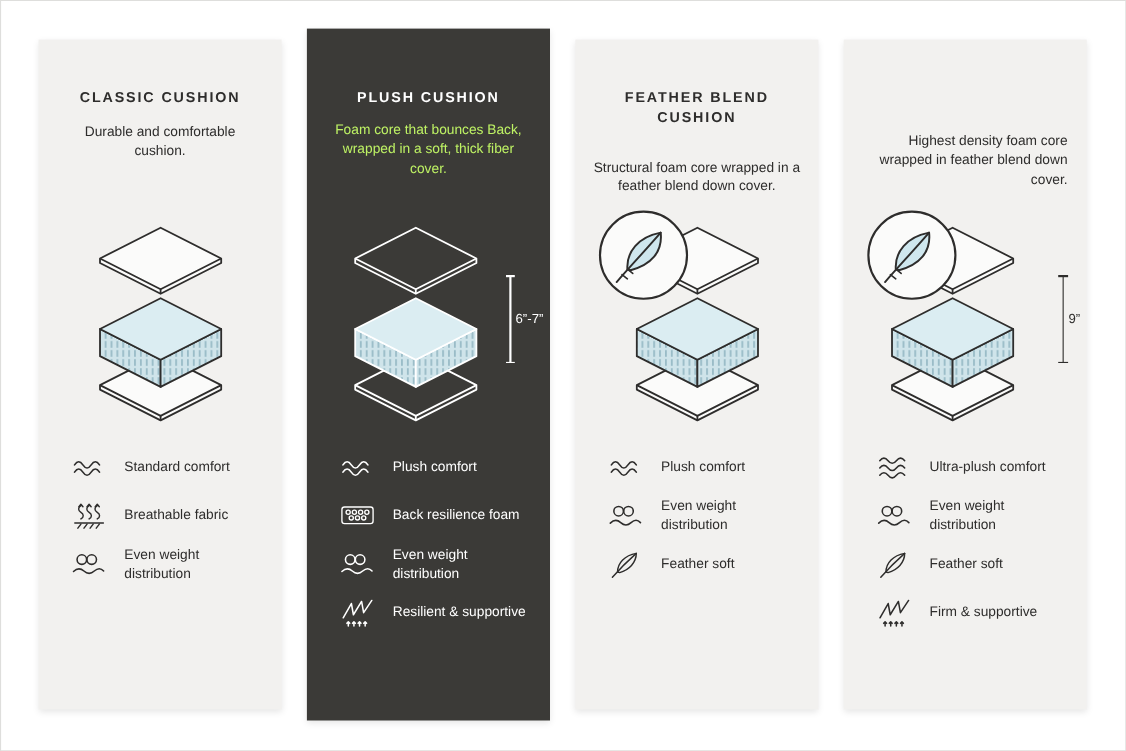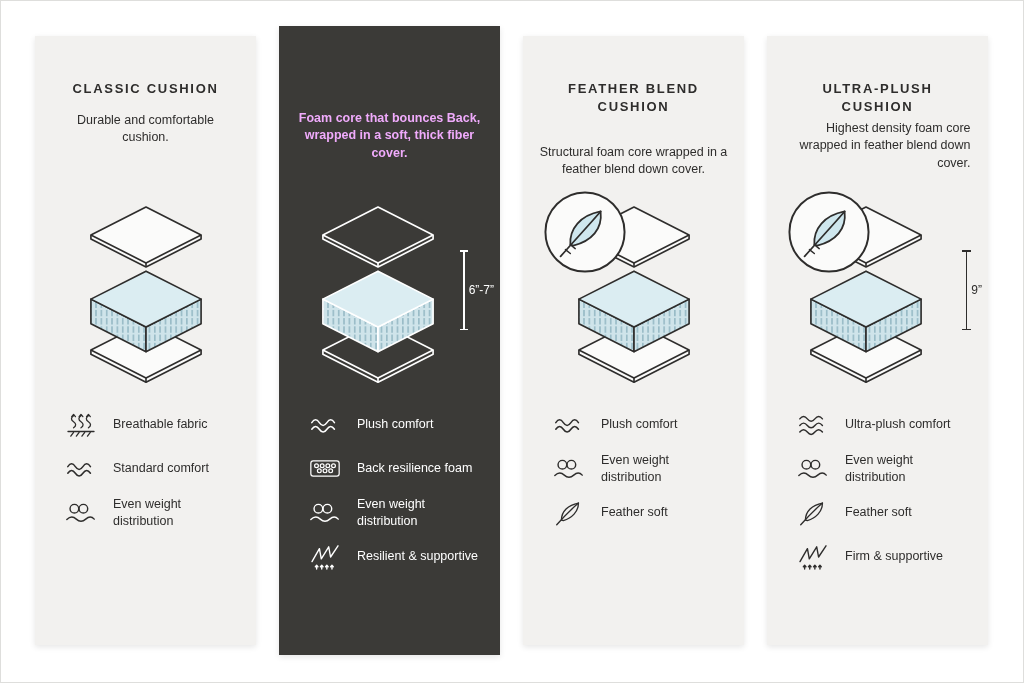--- a/index.html
+++ b/index.html
@@ -32,21 +32,21 @@
     position: absolute; top: 44px; left: 0; right: 0; margin: 0 auto;
     max-width: 172px; text-align: center;
     font-size: 13px; font-weight: bold; letter-spacing: 1.7px; line-height: 1.35;
   }
   .dark .title { top: 54px; }
   .desc {
     position: absolute; top: 76px; left: 0; right: 0; margin: 0 auto;
     text-align: center; font-size: 12.5px; line-height: 1.38;
   }
   .card-1 .desc { max-width: 140px; }
-  .card-2 .desc { max-width: 182px; top: 84px; color: #f0abfc; font-weight: bold; }
+  .card-2 .desc { max-width: 182px; top: 84px; color: #bef264; }
   .card-3 .desc { max-width: 202px; top: 84px; margin-top: 24px; }
   .card-4 .desc { max-width: 186px; top: 84px; text-align: right; }
   .illus {
     position: absolute; top: 166px; left: 0; right: 0; height: 200px;
     display: flex; justify-content: center; align-items: flex-start;
   }
   .dark .illus { top: 176px; }
   .has-measure .cushion-mount svg { transform: translateX(-12px); }
   .badge { position: absolute; left: 20px; top: -12px; }
   .measure {
@@ -103,62 +103,63 @@
       <path d="M23,40 L90,6 L157,40 L157,45 L90,79 L23,45 Z" fill="var(--panel)"></path>
       <path d="M23,40 L90,74 L157,40" fill="none"></path>
       <path d="M90,74 L90,79" fill="none"></path>
     </g>
   </svg>
 </span>
       </div>
       <div class="features">
           <div class="feature">
             <span class="ficon">
+              <svg viewBox="0 0 36 24" width="34" height="23">
+                <g fill="none" stroke="currentColor" stroke-linecap="round" stroke-linejoin="round" stroke-width="1.6">
+                  <path d="M4,10 q4,-6 8,0 t8,0 t8,0"></path>
+                  <path d="M4,17 q4,-6 8,0 t8,0 t8,0"></path>
+                </g>
+              </svg>
+            </span>
+            <span class="flabel">Standard comfort</span>
+          </div>
+          <div class="feature">
+            <span class="ficon">
               <svg viewBox="0 0 36 28" width="34" height="26">
                 <g fill="none" stroke="currentColor" stroke-linecap="round" stroke-linejoin="round" stroke-width="1.4">
                   <path d="M10,17 c3,-2 3,-4.5 0,-6.5 c-3,-2 -3,-4.5 0,-6.5"></path>
                   <path d="M8,5 L10,2.6 L12,5"></path>
                   <path d="M18,17 c3,-2 3,-4.5 0,-6.5 c-3,-2 -3,-4.5 0,-6.5"></path>
                   <path d="M16,5 L18,2.6 L20,5"></path>
                   <path d="M26,17 c3,-2 3,-4.5 0,-6.5 c-3,-2 -3,-4.5 0,-6.5"></path>
                   <path d="M24,5 L26,2.6 L28,5"></path>
                   <path d="M4,21 h28"></path>
                   <path d="M7,26 l3,-4 M13,26 l3,-4 M19,26 l3,-4 M25,26 l3,-4"></path>
                 </g>
               </svg>
             </span>
             <span class="flabel">Breathable fabric</span>
           </div>
           <div class="feature">
             <span class="ficon">
               <svg viewBox="0 0 36 24" width="34" height="23">
-                <g fill="none" stroke="currentColor" stroke-linecap="round" stroke-linejoin="round" stroke-width="1.6">
-                  <path d="M4,10 q4,-6 8,0 t8,0 t8,0"></path>
-                  <path d="M4,17 q4,-6 8,0 t8,0 t8,0"></path>
-                </g>
-              </svg>
-            </span>
-            <span class="flabel">Standard comfort</span>
-          </div>
-          <div class="feature">
-            <span class="ficon">
-              <svg viewBox="0 0 36 24" width="34" height="23">
                 <g fill="none" stroke="currentColor" stroke-linecap="round" stroke-linejoin="round" stroke-width="1.5">
                   <circle cx="11" cy="8" r="4.6"></circle>
                   <circle cx="20.5" cy="8" r="4.6"></circle>
                   <path d="M3,19.5 q5,-5 10,-0.5 t10,0 t9,0"></path>
                 </g>
               </svg>
             </span>
             <span class="flabel">Even weight distribution</span>
           </div>
         </div>
     </section>
 
     <section class="card dark card-2 has-measure">
+      <h2 class="title">PLUSH CUSHION</h2>
       <p class="desc">Foam core that bounces Back, wrapped in a soft, thick fiber cover.</p>
       <div class="illus">
         <span class="cushion-mount">
   <svg viewBox="0 0 180 226" width="148" height="186">
 
     <g stroke="currentColor" stroke-width="2" stroke-linejoin="round">
       <path d="M23,180 L90,146 L157,180 L157,185 L90,219 L23,185 Z" fill="var(--panel)"></path>
       <path d="M23,180 L90,214 L157,180" fill="none"></path>
       <path d="M90,214 L90,219" fill="none"></path>
     </g>
@@ -306,21 +307,20 @@
                   <path d="M5,27 C12,19 20,11 28,4"></path>
                 </g>
               </svg>
             </span>
             <span class="flabel">Feather soft</span>
           </div>
         </div>
     </section>
 
     <section class="card card-4 has-measure">
-      <h2 class="title">ULTRA-PLUSH CUSHION</h2>
       <p class="desc">Highest density foam core wrapped in feather blend down cover.</p>
       <div class="illus">
         <span class="cushion-mount">
   <svg viewBox="0 0 180 226" width="148" height="186">
 
     <g stroke="currentColor" stroke-width="2" stroke-linejoin="round">
       <path d="M23,180 L90,146 L157,180 L157,185 L90,219 L23,185 Z" fill="var(--panel)"></path>
       <path d="M23,180 L90,214 L157,180" fill="none"></path>
       <path d="M90,214 L90,219" fill="none"></path>
     </g>

